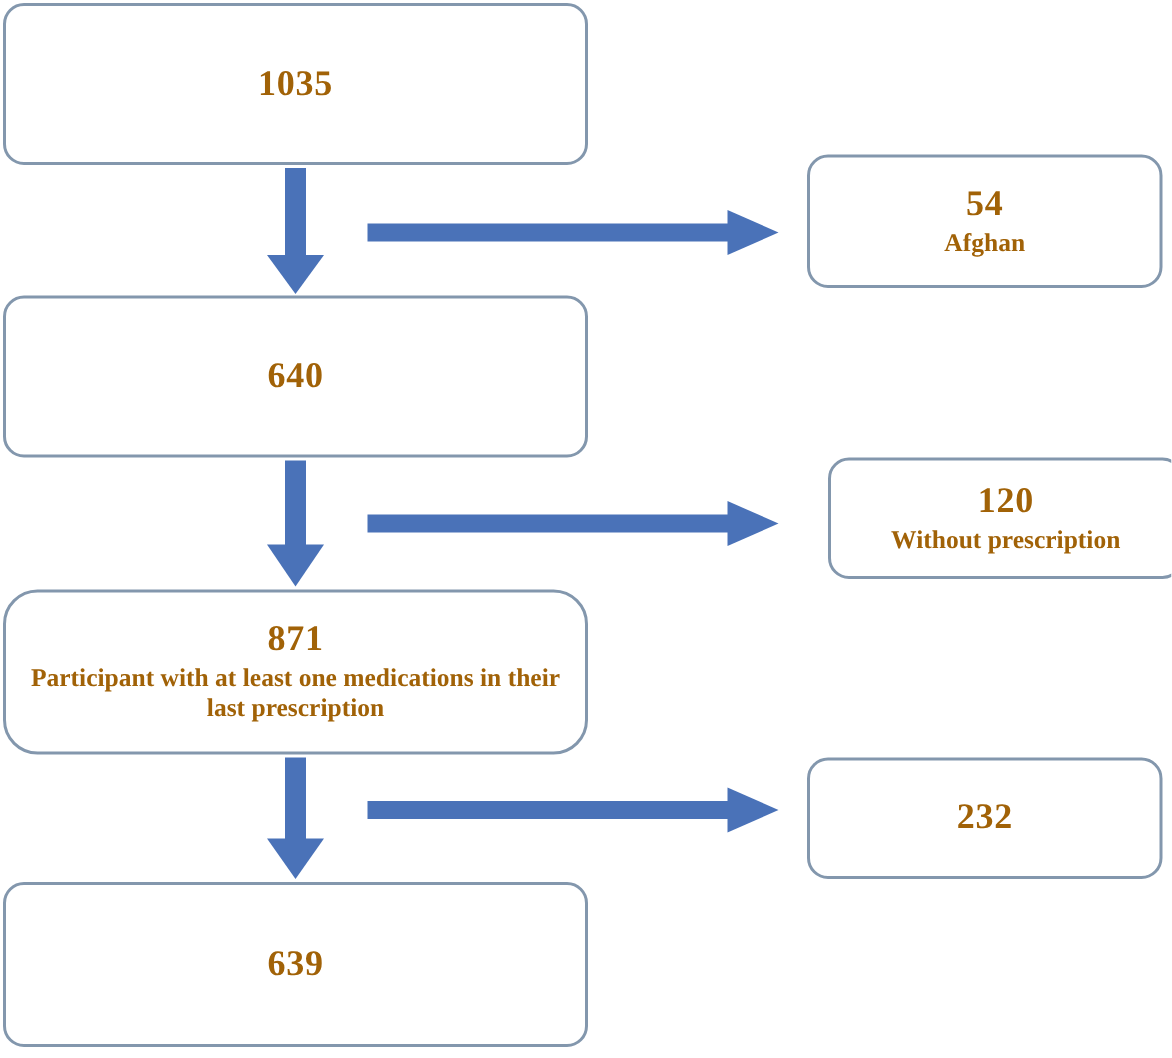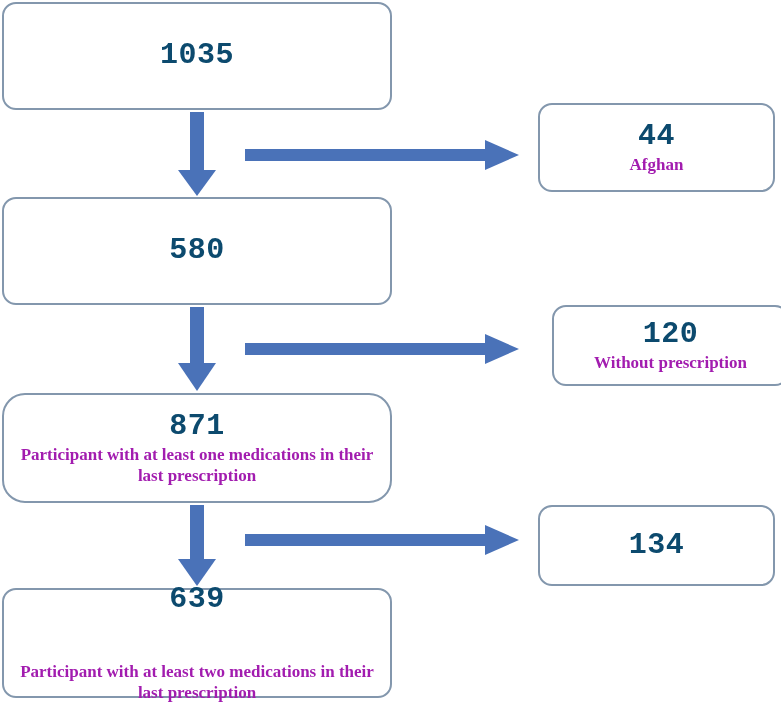--- a/index.html
+++ b/index.html
@@ -25,33 +25,33 @@
     border: 2px solid #8397ad;
     border-radius: 14px;
     display: flex;
     flex-direction: column;
     align-items: center;
     justify-content: center;
     text-align: center;
     padding: 4px 10px;
   }
   .node-count {
-    font-family: Liberation Mono, monospace;
+    font-family: Liberation Serif, serif;
     font-weight: bold;
-    font-size: 30px;
+    font-size: 24px;
     line-height: 1.12;
-    color: #0c4a6e;
+    color: #a16207;
     letter-spacing: 0.5px;
   }
   .node-desc {
     font-family: "Liberation Serif", "DejaVu Serif", serif;
     font-weight: bold;
     font-size: 17px;
     line-height: 1.2;
-    color: #a21caf;
+    color: #a16207;
     margin-top: 2px;
     max-width: 360px;
   }
   .right-box .node-desc {
     max-width: 230px;
   }
   .arrow-layer {
     position: absolute;
     left: 0;
     top: 0;
@@ -96,40 +96,39 @@
       <rect x="245" y="534" width="245" height="12" fill="#4a72b8"></rect>
       <polygon points="485,525 485,555 519,540" fill="#4a72b8"></polygon>
     </g>
   </svg>
 
   <div class="node-box main-box" style="left:2px; top:2px; width:390px; height:108px;">
     <div class="node-count">1035</div>
   </div>
 
   <div class="node-box main-box" style="left:2px; top:197px; width:390px; height:108px;">
-    <div class="node-count">580</div>
+    <div class="node-count">640</div>
   </div>
 
   <div class="node-box main-box" style="left:2px; top:393px; width:390px; height:110px;border-radius:23px;">
     <div class="node-count">871</div>
     <div class="node-desc">Participant with at least one medications in their last prescription</div>
   </div>
 
   <div class="node-box main-box" style="left:2px; top:588px; width:390px; height:110px;gap:44px;">
     <div class="node-count">639</div>
-    <div class="node-desc">Participant with at least two medications in their last prescription</div>
   </div>
 
   <div class="node-box right-box" style="left:538px; top:103px; width:237px; height:89px;">
-    <div class="node-count">44</div>
+    <div class="node-count">54</div>
     <div class="node-desc">Afghan</div>
   </div>
 
   <div class="node-box right-box" style="left:552px; top:305px; width:237px; height:81px;">
     <div class="node-count">120</div>
     <div class="node-desc">Without prescription</div>
   </div>
 
   <div class="node-box right-box" style="left:538px; top:505px; width:237px; height:81px;">
-    <div class="node-count">134</div>
+    <div class="node-count">232</div>
   </div>
 
 </div>
 
 </body></html>

